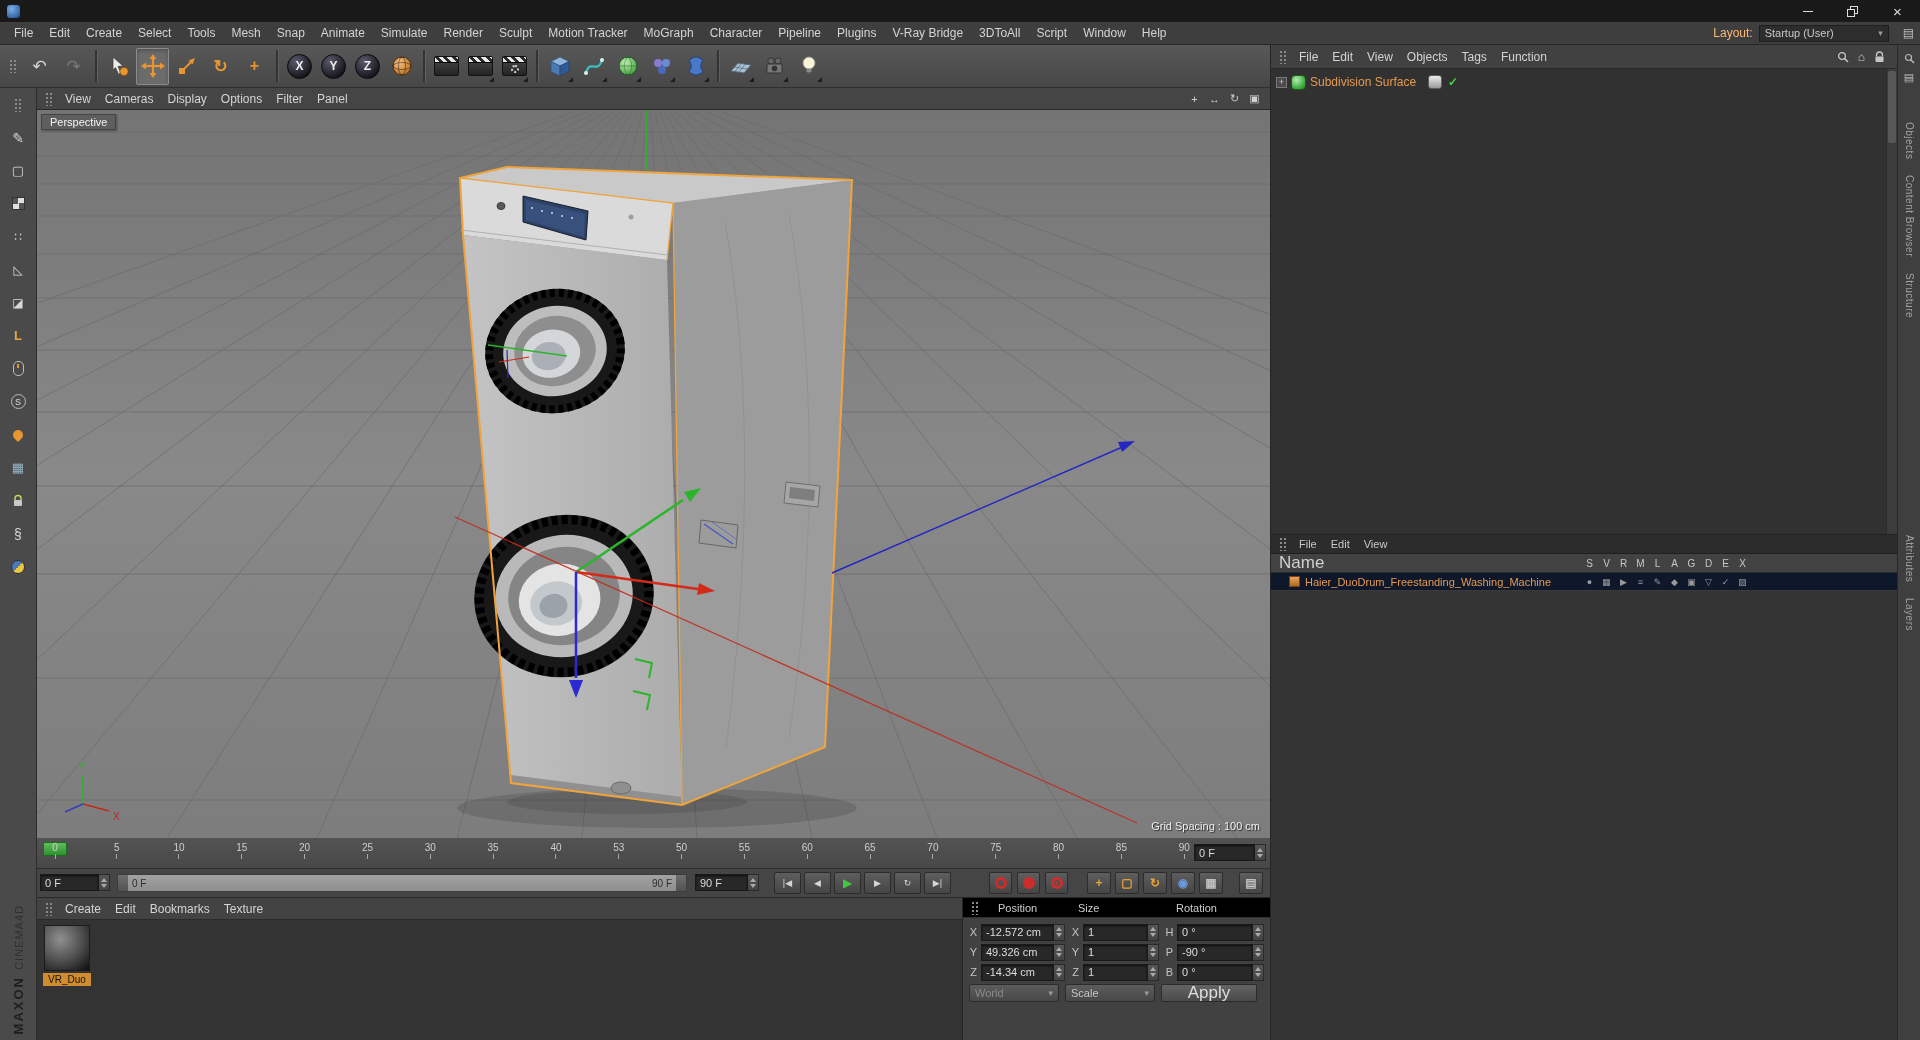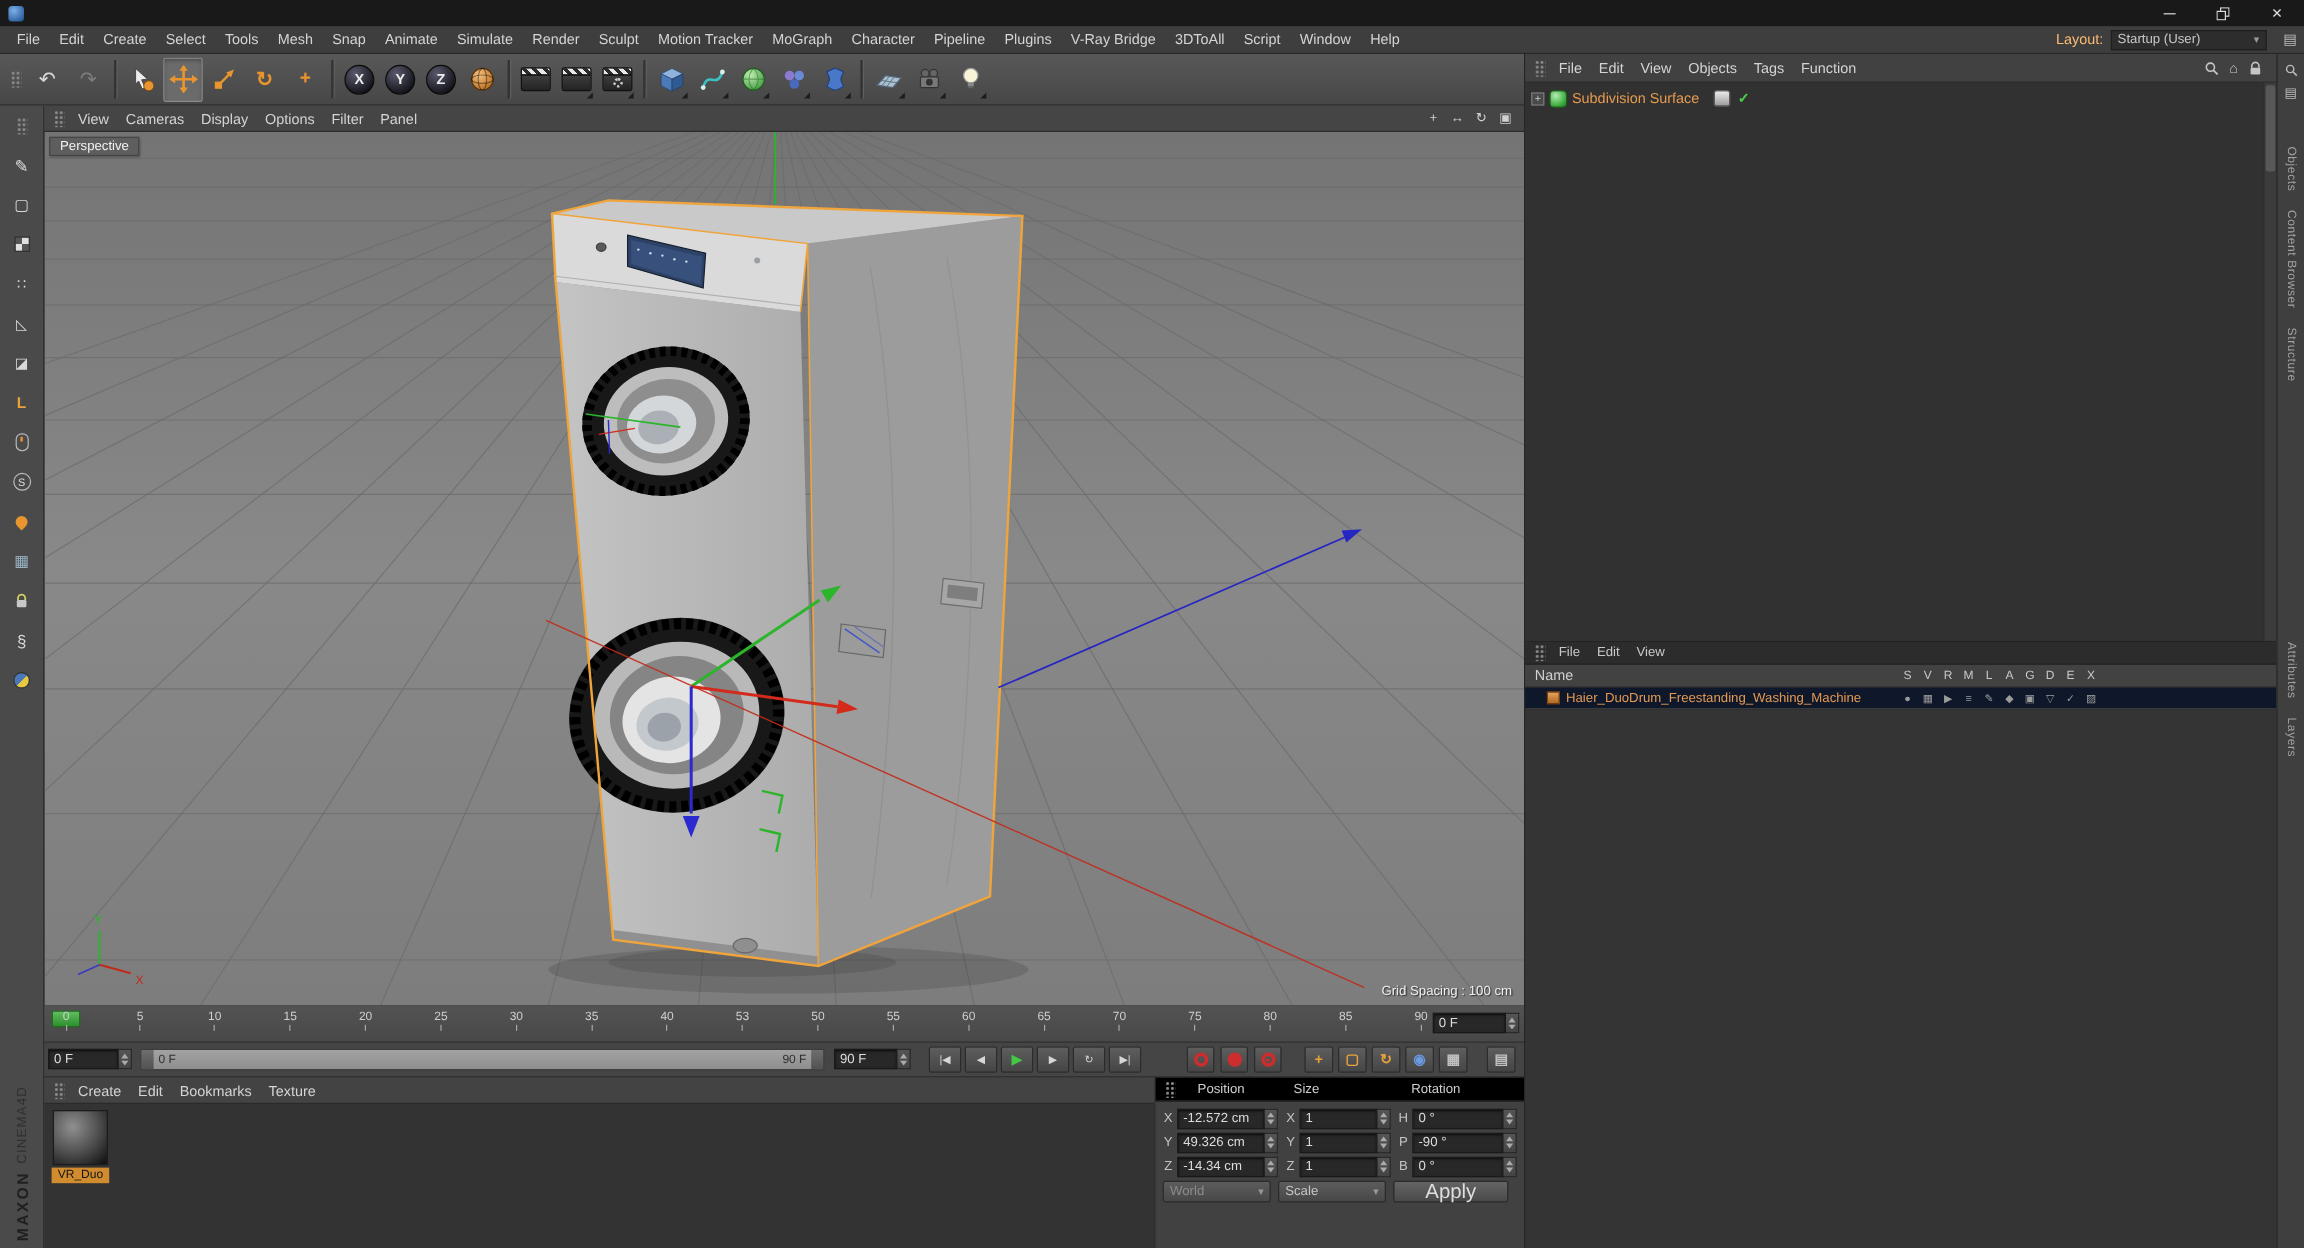--- a/index.html
+++ b/index.html
@@ -133,21 +133,21 @@
   .sds-icon { width:15px; height:15px; border-radius:4px; background:radial-gradient(circle at 35% 30%, #b2ecb2, #3fae3f 65%, #237a23); border:1px solid #1c5c1c; flex:none; }
   .obj-name { color:#e59a50; font-size:12px; white-space:nowrap; }
   .tag-gray { width:14px; height:14px; border-radius:3px; background:linear-gradient(#ececec,#9c9c9c); border:1px solid #5e5e5e; margin-left:8px; flex:none; }
   .tag-check { width:14px; height:14px; display:flex; align-items:center; justify-content:center; color:#4ad04a; font-weight:bold; font-size:12px; }
   .om-scrollbar { position:absolute; right:0; top:0; width:11px; height:100%; background:#3c3c3c; border-left:1px solid #2c2c2c; }
   .om-scrollbar i { display:block; margin:2px 1px; height:72px; background:#585858; border-radius:2px; }
   .layer-panel { flex:1; display:flex; flex-direction:column; }
   .layer-menubar { height:19px; background:#2c2c2c; border-bottom:1px solid #1f1f1f; display:flex; align-items:center; padding:0 4px; flex:none; }
   .layer-menubar .mitem { font-size:11px; padding:0 7px; color:#c8c8c8; }
   .layer-header { height:19px; background:#424242; border-bottom:1px solid #2b2b2b; position:relative; display:flex; align-items:center; flex:none; }
-  .name-header { font-size:12px; color:#d0d0d0; padding-left:8px; }
+  .name-header { font-size:17px; color:#d0d0d0; padding-left:8px; }
   .col-heads { position:absolute; left:310px; top:0; height:100%; display:flex; }
   .col-heads span { width:17px; text-align:center; font-size:10px; color:#c8c8c8; line-height:19px; }
   .layer-body { flex:1; background:#343434; }
   .layer-row { height:18px; background:#0f172a; display:flex; align-items:center; position:relative; border-bottom:1px solid #3a3a3a; }
   .lr-icon { width:11px; height:11px; background:linear-gradient(#e8a35c,#b06820); border:1px solid #7a4210; margin:0 5px 0 18px; flex:none; }
   .lr-name { color:#e59a50; font-size:11px; white-space:nowrap; }
   .lr-toggles { position:absolute; left:310px; display:flex; }
   .lr-toggles span { width:17px; text-align:center; font-size:9px; color:#9b9b9b; }
 
   

